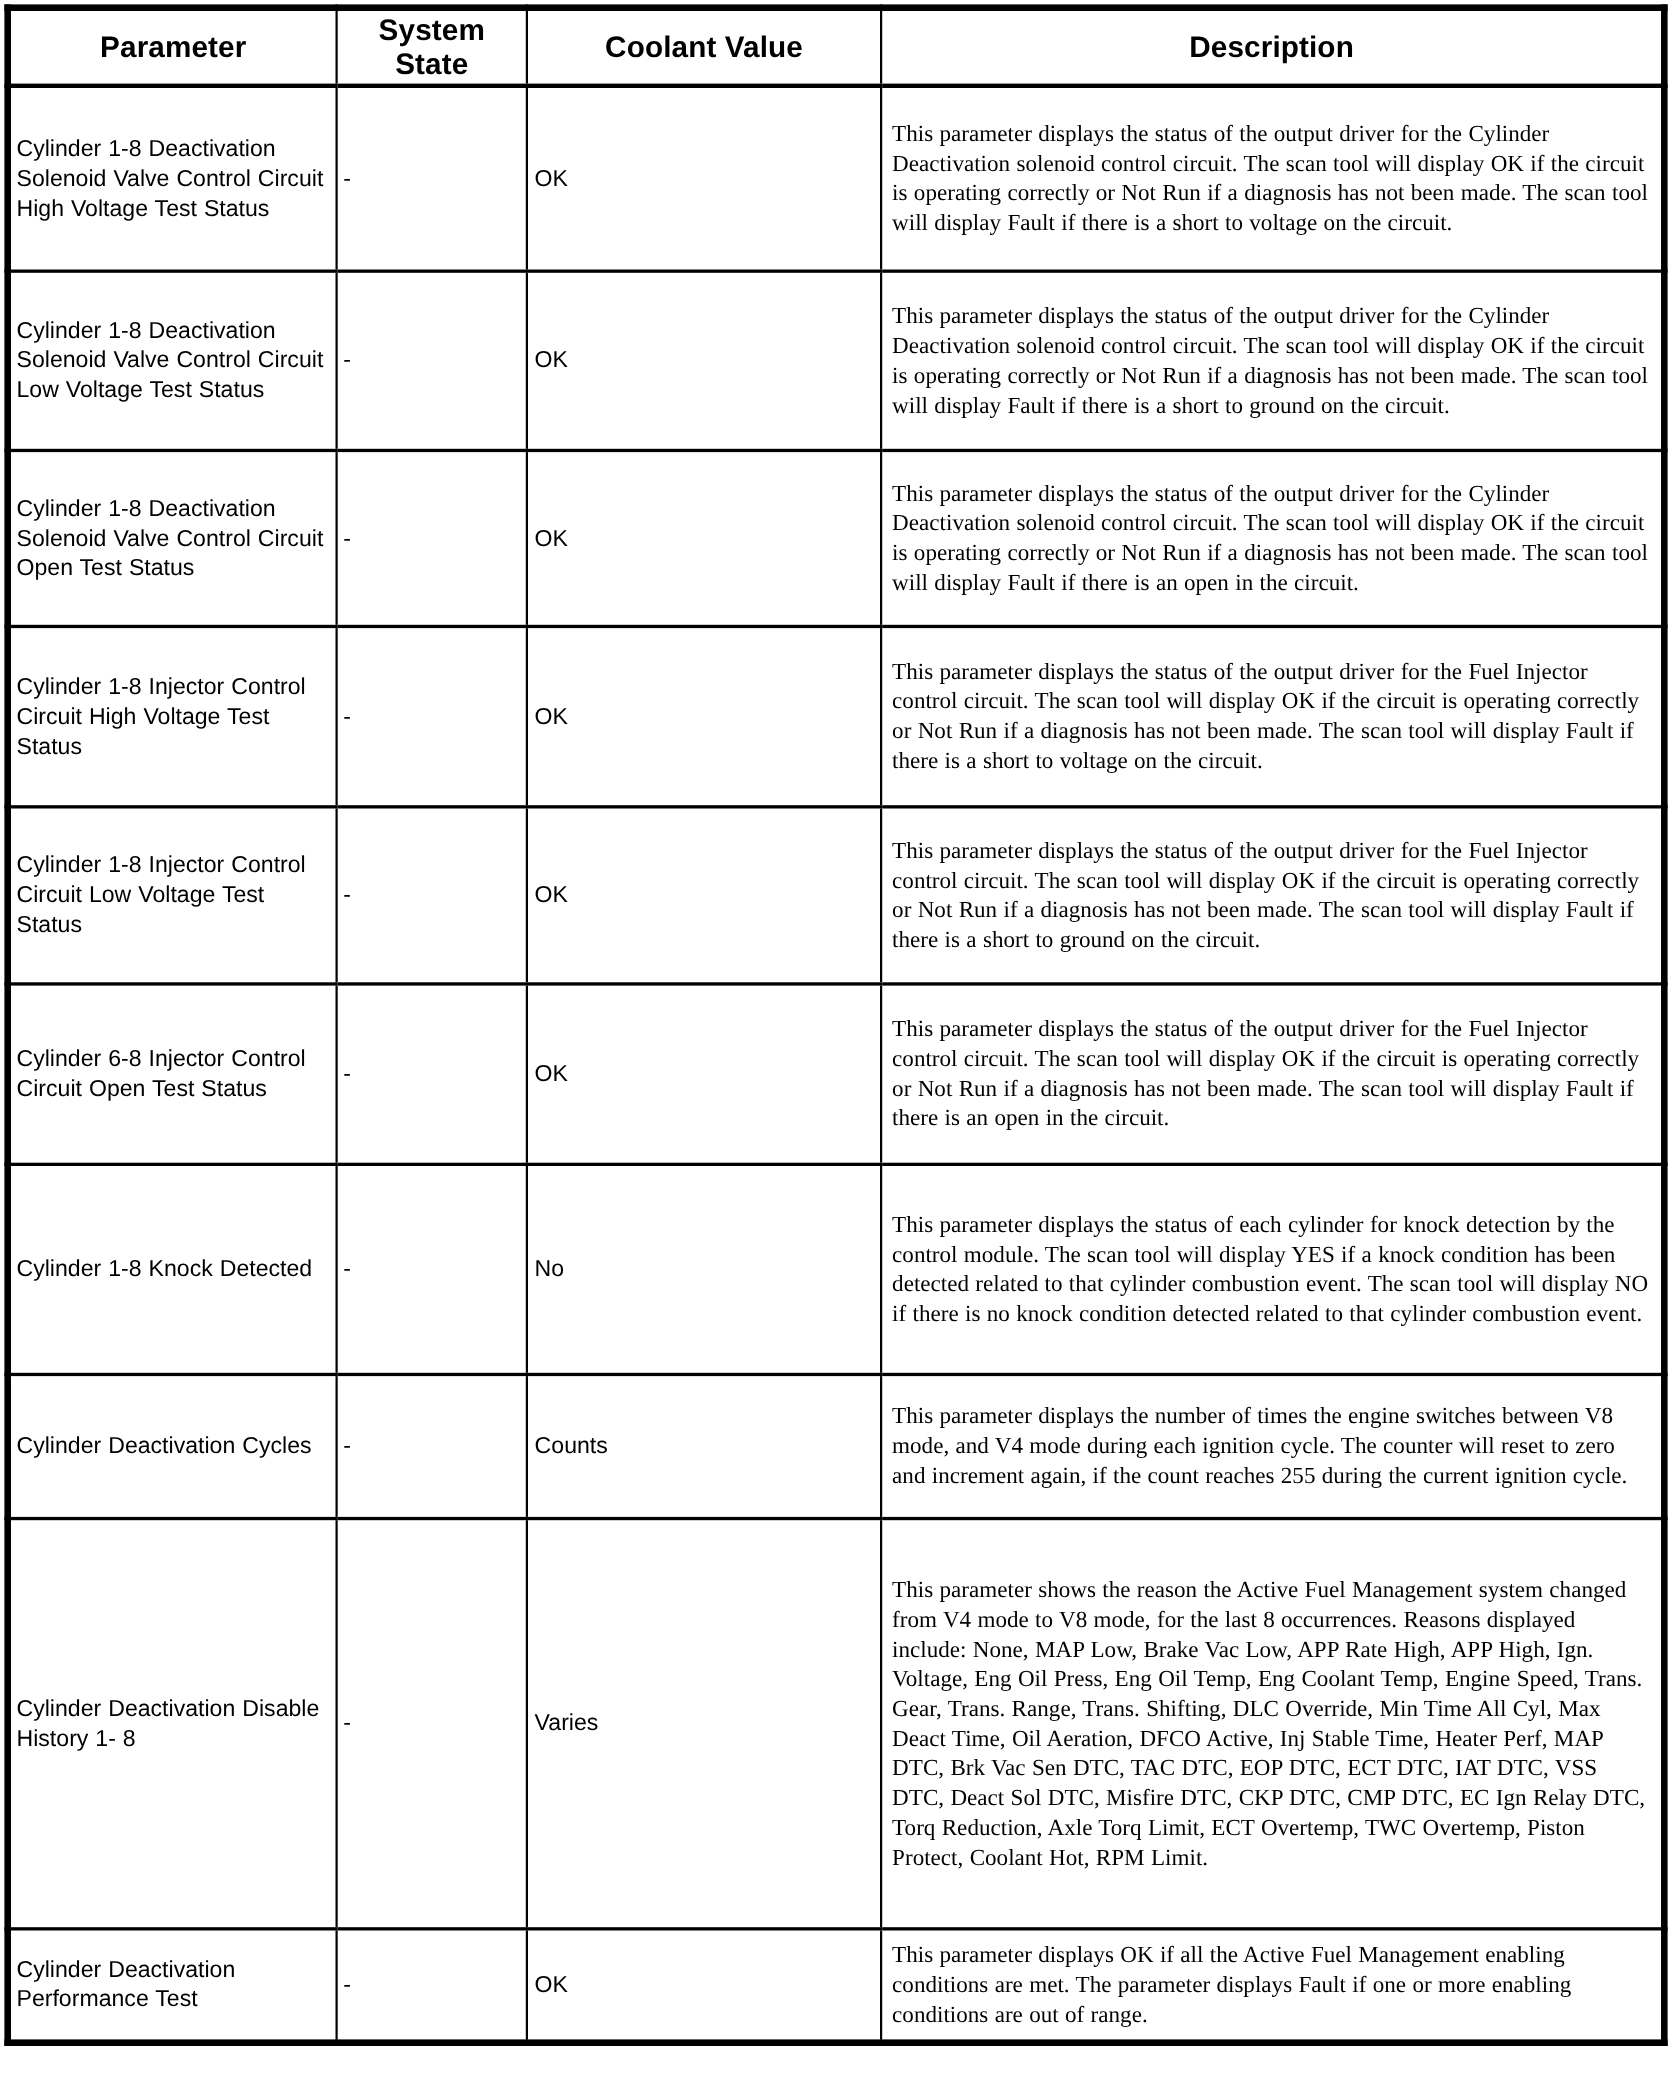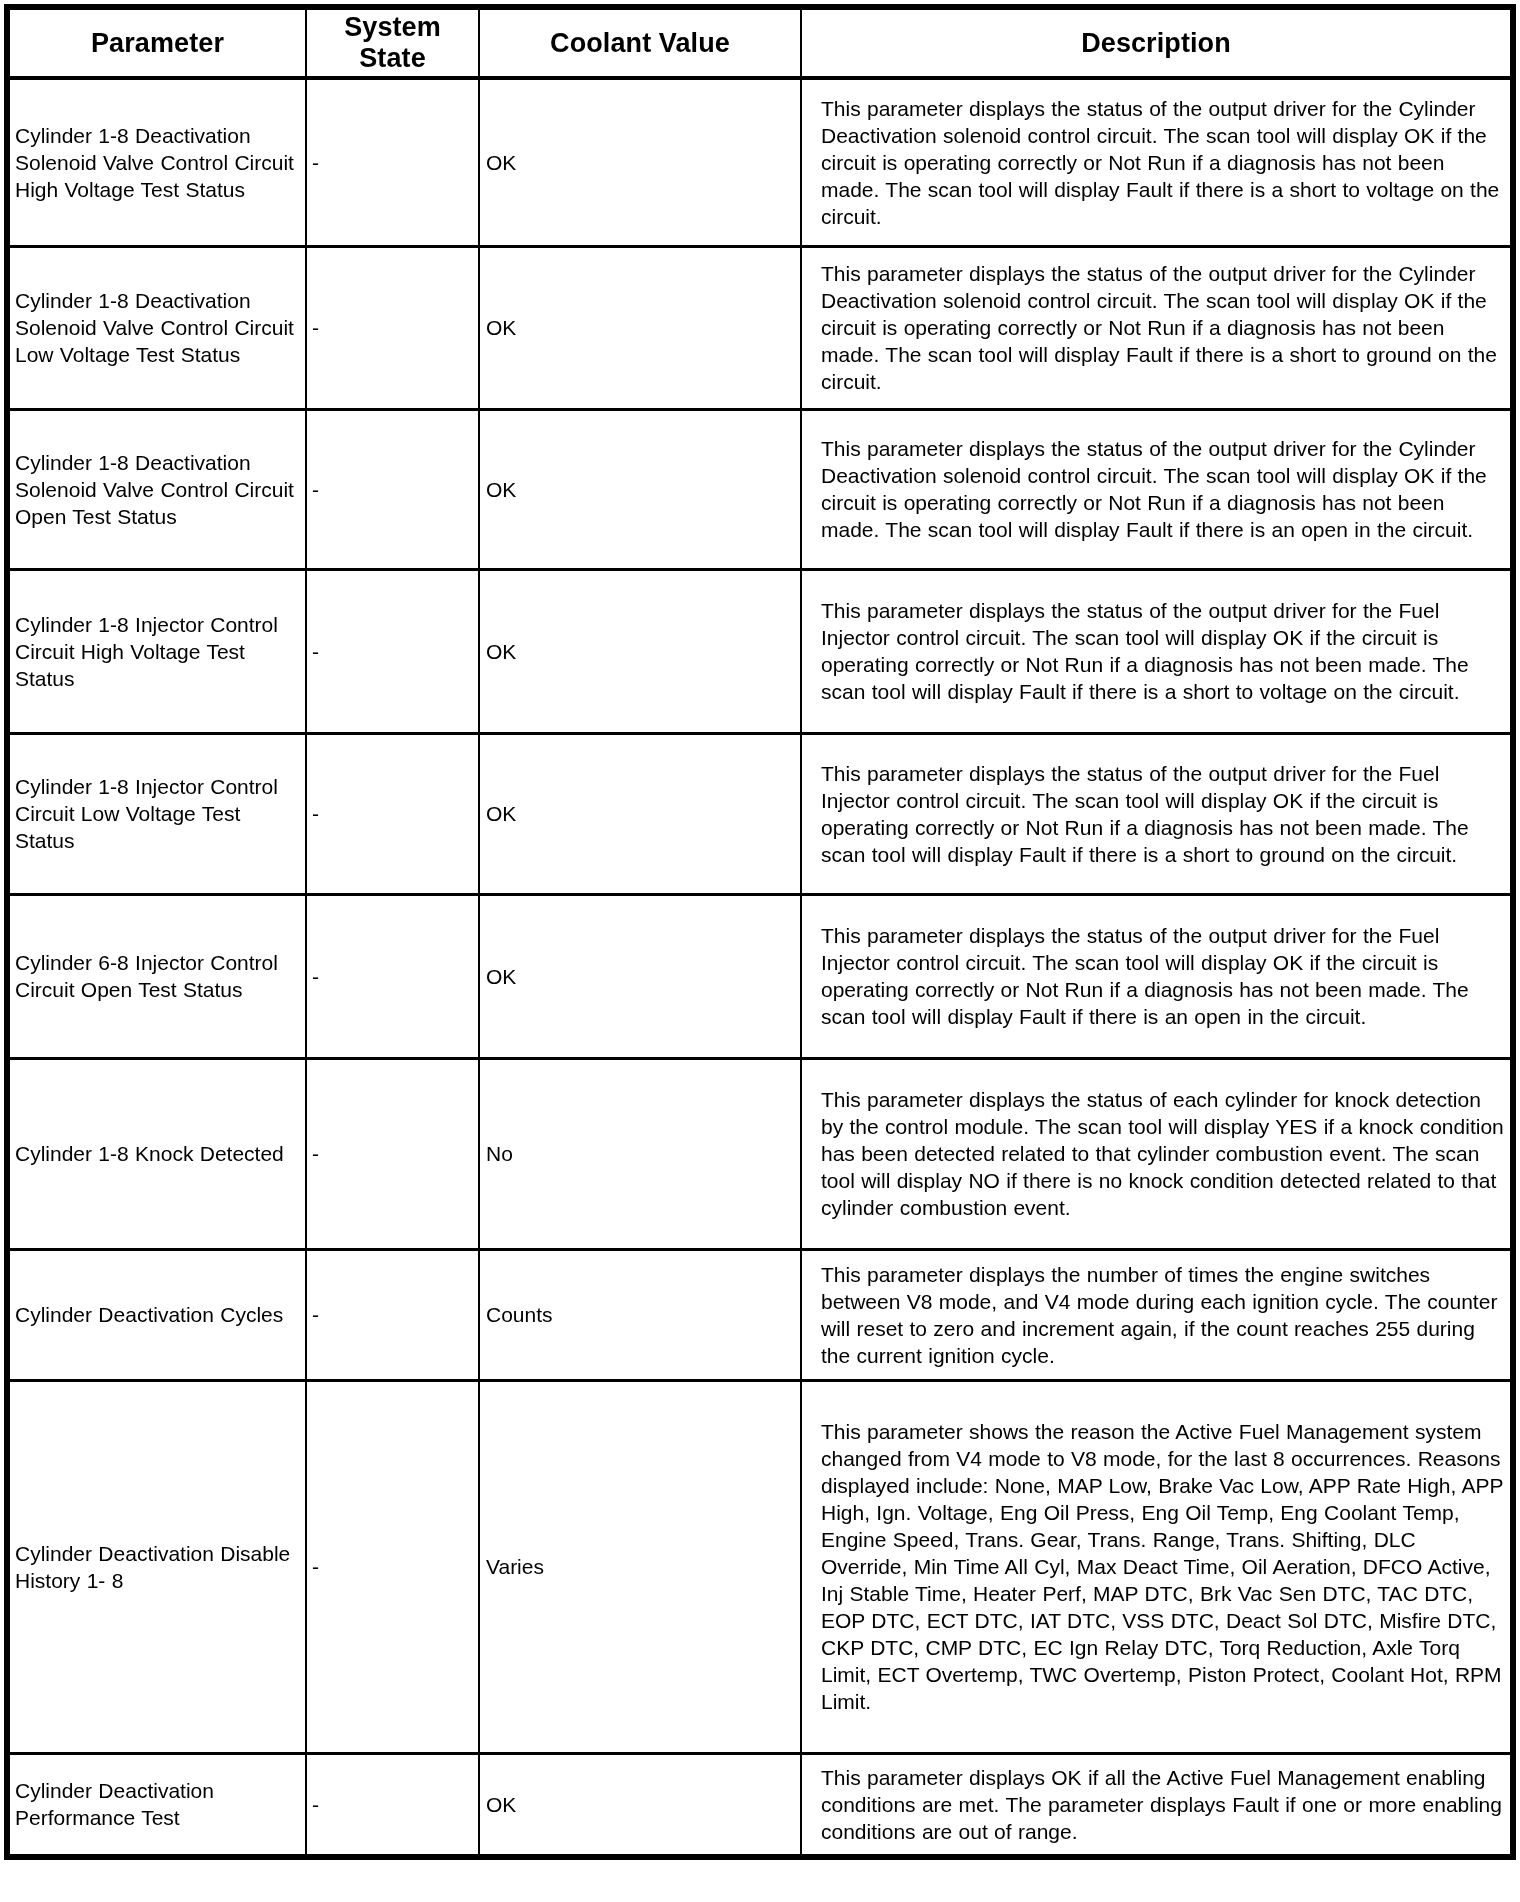--- a/index.html
+++ b/index.html
@@ -38,22 +38,23 @@
   td {
     border-top-width: 3px;
     font-size: 21px;
     line-height: 27px;
     vertical-align: middle;
     text-align: left;
     padding: 3px 4px 3px 5px;
     word-spacing: 0.5px;
   }
   td.desc {
-    padding-left: 19px;
+    padding-left: 9px;
     padding-right: 6px;
+    font-family: Liberation Serif, serif;
   }
   td.param { padding-left: 5px; padding-right: 8px; }
   td.state { padding-left: 5px; }
   td.expected { padding-left: 6px; }
 </style>
 </head>
 <body>
 
 <div class="page">
   <table class="param-table">

